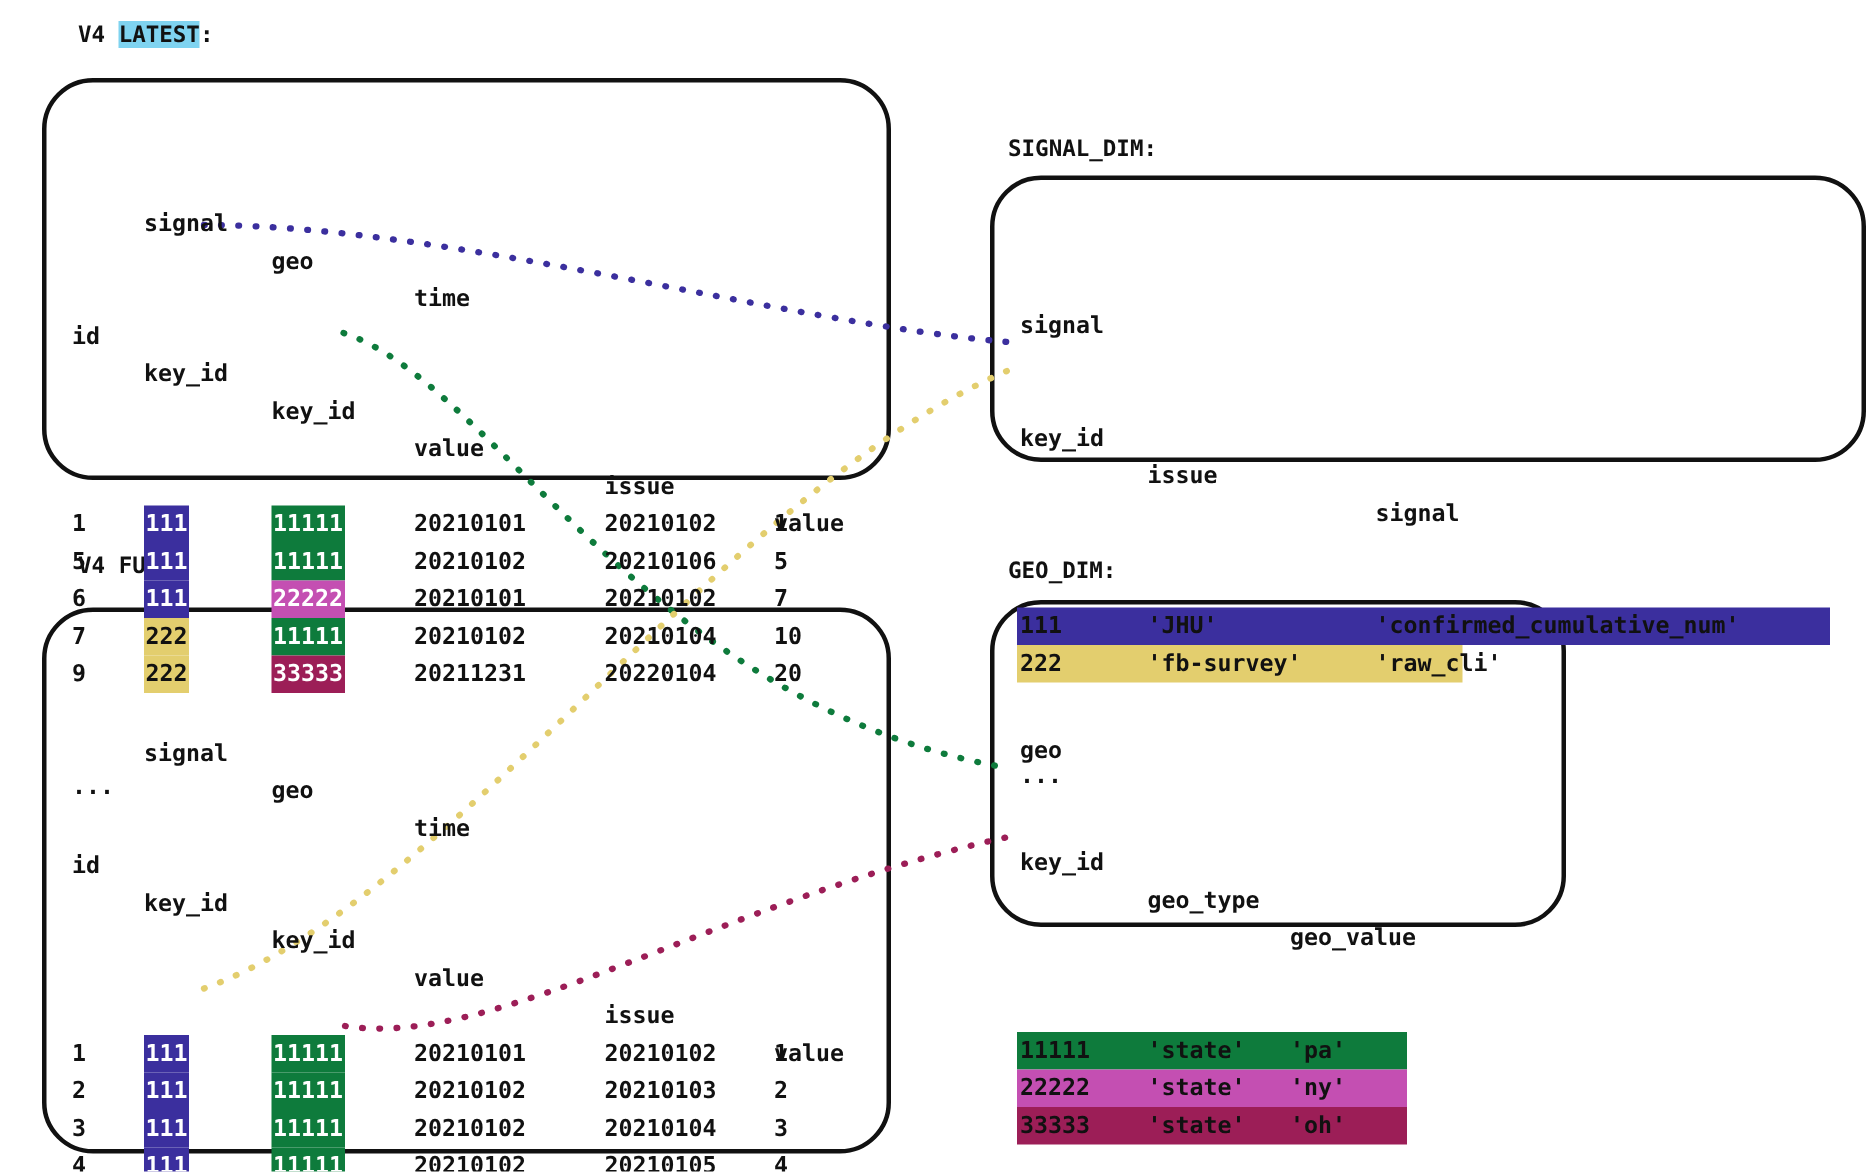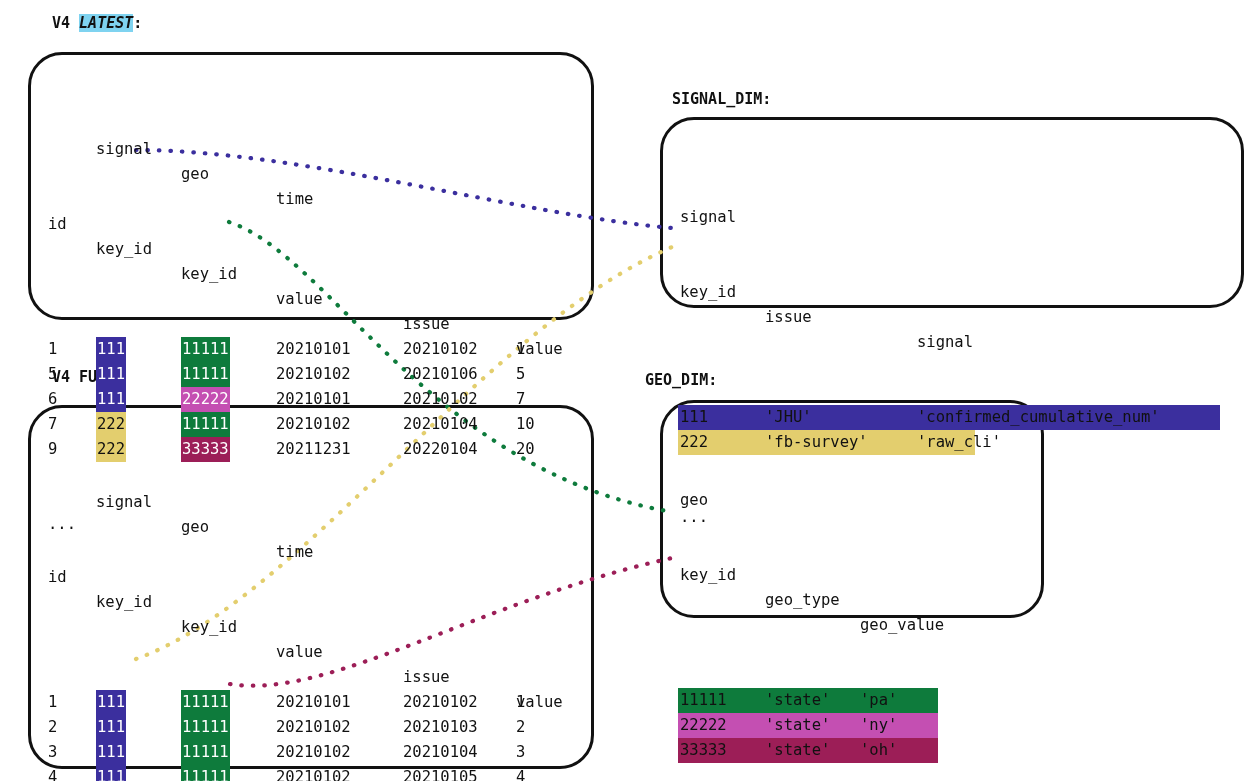--- a/index.html
+++ b/index.html
@@ -2,25 +2,25 @@
 <html><head>
 <meta charset="utf-8">
 <style>
   html,body{margin:0;padding:0;background:#ffffff;}
   body{width:1247px;height:781px;position:relative;overflow:hidden;
        font-family:"DejaVu Sans Mono","Liberation Mono",monospace;}
   .stage{position:absolute;left:0;top:0;width:1247px;height:781px;}
 
   .cap{position:absolute;font-family:"DejaVu Sans Mono","Liberation Mono",monospace;
        font-size:15px;font-weight:bold;color:#111;letter-spacing:0px;white-space:pre;}
-  .cap .hl{background:#7FD3F0;font-style:italic;}
+  .cap .hl{background:#7FD3F0;}
 
   .box{position:absolute;border:3.5px solid #111;border-radius:34px;background:transparent;}
 
-  .tbl{position:absolute;white-space:pre;font-size:15.5px;font-weight:normal;color:#111;
+  .tbl{position:absolute;white-space:pre;font-size:15.5px;font-weight:bold;color:#111;
        font-family:"DejaVu Sans Mono","Liberation Mono",monospace;line-height:25px;}
   .row{position:relative;height:25px;}
   .cell{position:absolute;top:0;white-space:pre;}
   .hcell{position:absolute;white-space:pre;color:#111;}
 
   .sw{border-radius:0;padding:0 1px;}
   .purple{background:#3B2F9E;color:#ffffff;}
   .gold{background:#E3CE6E;color:#111111;}
   .green{background:#0E7B3C;color:#ffffff;}
   .orchid{background:#C44FB2;color:#ffffff;}
@@ -30,21 +30,21 @@
 </style>
 </head>
 <body>
 
 <div class="stage">
 
   <div class="cap" style="left:52px;top:14px;"><span>V4 </span><span class="hl">LATEST</span><span>:</span></div>
 
   <div class="cap" style="left:52px;top:368px;">V4 FULL:</div>
   <div class="cap" style="left:672px;top:90px;">SIGNAL_DIM:</div>
-  <div class="cap" style="left:645px;top:371px;">GEO_DIM:</div>
+  <div class="cap" style="left:672px;top:371px;">GEO_DIM:</div>
 
   <div class="box" style="left:28px;top:52px;width:560px;height:262px;"></div>
   <div class="box" style="left:28px;top:405px;width:560px;height:358px;"></div>
   <div class="box" style="left:660px;top:117px;width:578px;height:185px;"></div>
   <div class="box" style="left:660px;top:400px;width:378px;height:212px;"></div>
 
   <svg class="lines" viewBox="0 0 1247 781">
 
     <path d="M 136 150 C 300 150, 520 215, 672 228" fill="none" stroke="#3B2F9E" stroke-width="4.2" stroke-linecap="round" stroke-dasharray="0.5 11"></path>
 

